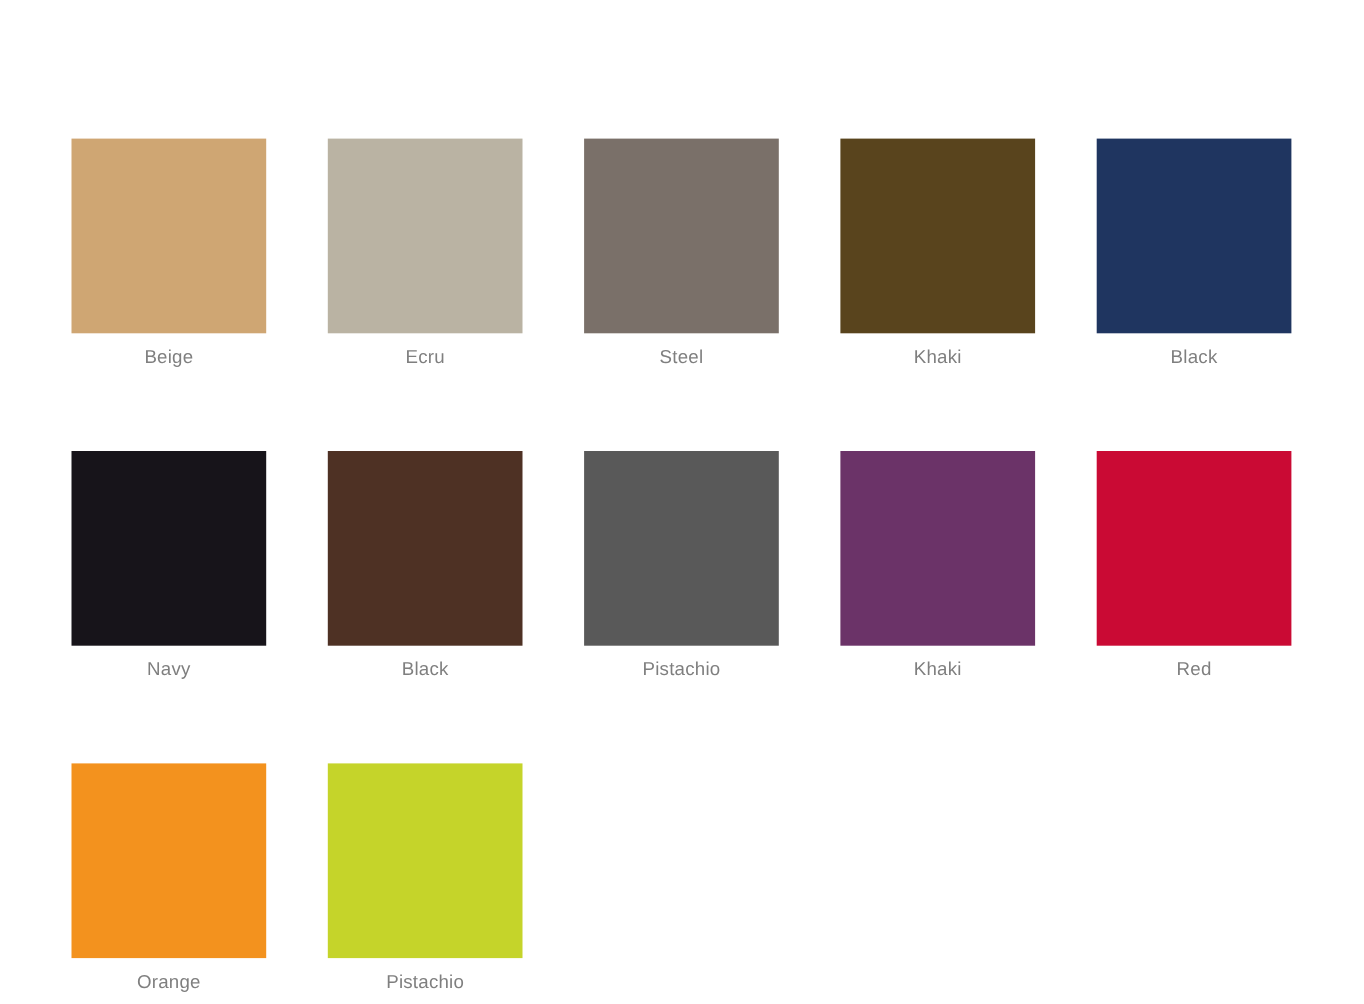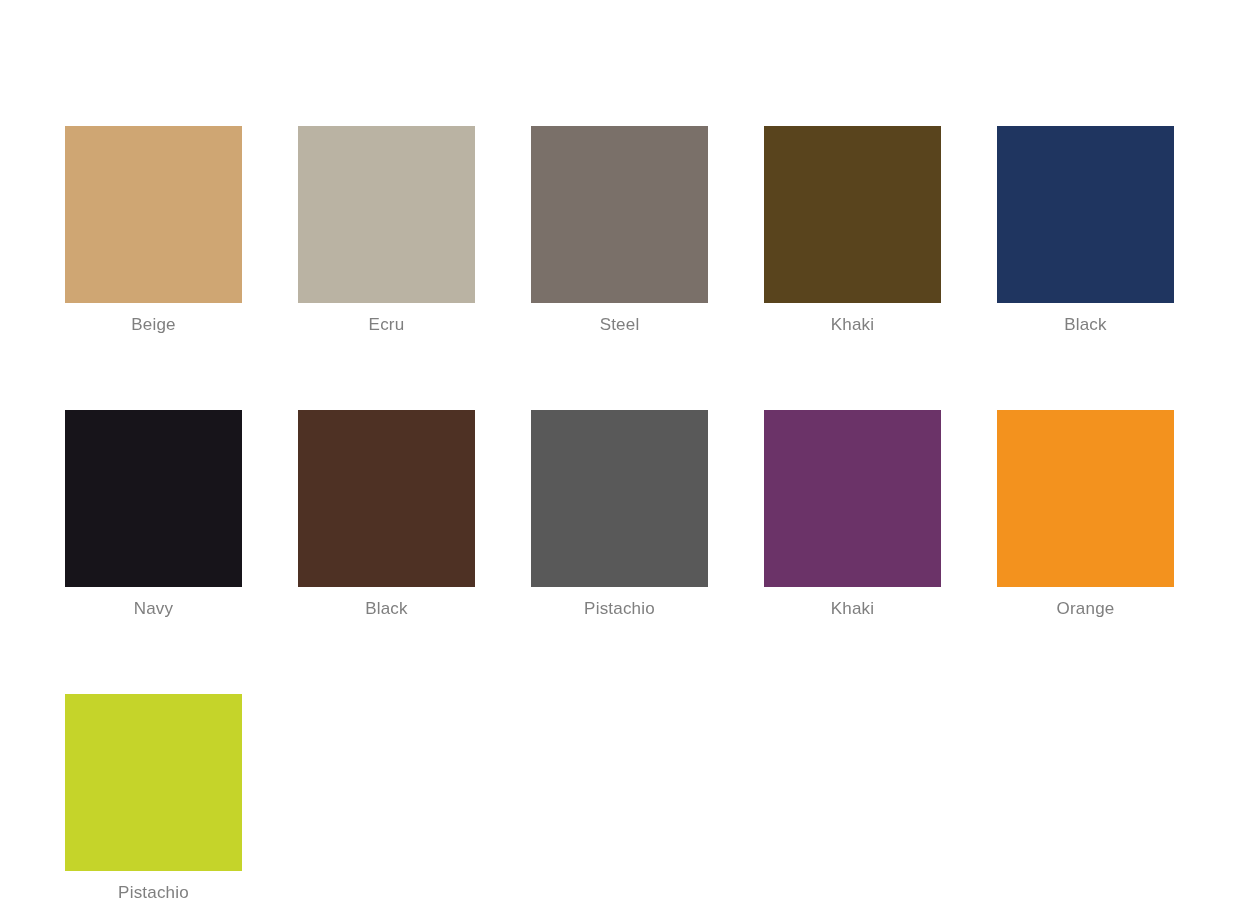--- a/index.html
+++ b/index.html
@@ -95,20 +95,24 @@
       </div>
       <div class="swatch-cell">
         <div class="swatch-chip" style="background: rgb(89, 89, 89);"></div>
         <div class="swatch-label">Pistachio</div>
       </div>
       <div class="swatch-cell">
         <div class="swatch-chip" style="background: rgb(107, 51, 104);"></div>
         <div class="swatch-label">Khaki</div>
       </div>
       <div class="swatch-cell">
+        <div class="swatch-chip" style="background: rgb(202, 10, 52);"></div>
+        <div class="swatch-label">Red</div>
+      </div>
+      <div class="swatch-cell">
         <div class="swatch-chip" style="background: rgb(243, 146, 30);"></div>
         <div class="swatch-label">Orange</div>
       </div>
       <div class="swatch-cell">
         <div class="swatch-chip" style="background: rgb(197, 212, 42);"></div>
         <div class="swatch-label">Pistachio</div>
       </div>
       <div class="empty-cell"></div>
     </div>
 </div>

